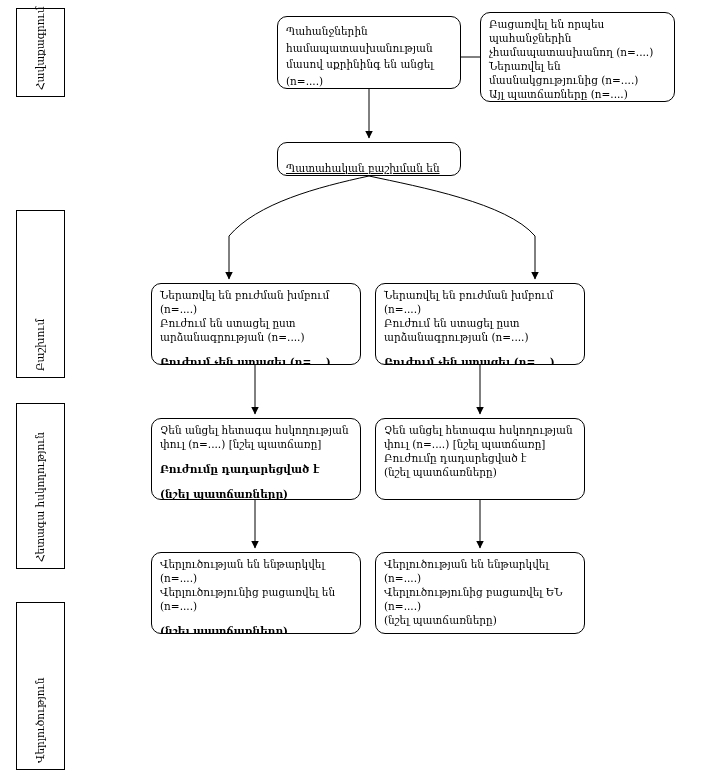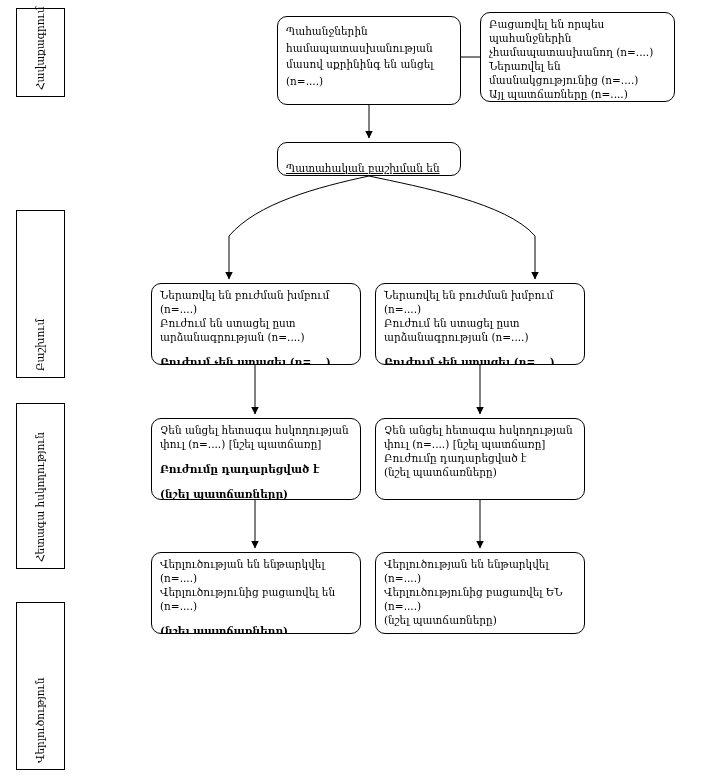--- a/index.html
+++ b/index.html
@@ -77,21 +77,21 @@
   <div class="stage" style="left:16px; top:210px; height:168px">
     <span class="stage-text">Բաշխում</span>
   </div>
   <div class="stage" style="left:16px; top:403px; height:166px">
     <span class="stage-text">Հետագա հսկողություն</span>
   </div>
   <div class="stage" style="left:16px; top:602px; height:168px">
     <span class="stage-text">Վերլուծություն</span>
   </div>
 
-  <div class="fbox lh-lg" style="left:277px; top:16px; width:184px; height:89px">
+  <div class="fbox lh-lg" style="left:277px; top:16px; width:184px; height:73px">
     <div class="p">Պահանջներին համապատասխանության մասով սքրինինգ են անցել (n=....)</div>
   </div>
 
   <div class="fbox" style="left:480px; top:12px; width:195px; height:90px">
     <div class="p">Բացառվել են որպես պահանջներին չհամապատասխանող (n=....)</div>
     <div class="p">Ներառվել են մասնակցությունից (n=....)</div>
     <div class="p">Այլ պատճառները (n=....)</div>
   </div>
 
   <div class="fbox tight" style="left:277px; top:142px; width:184px; height:34px">

